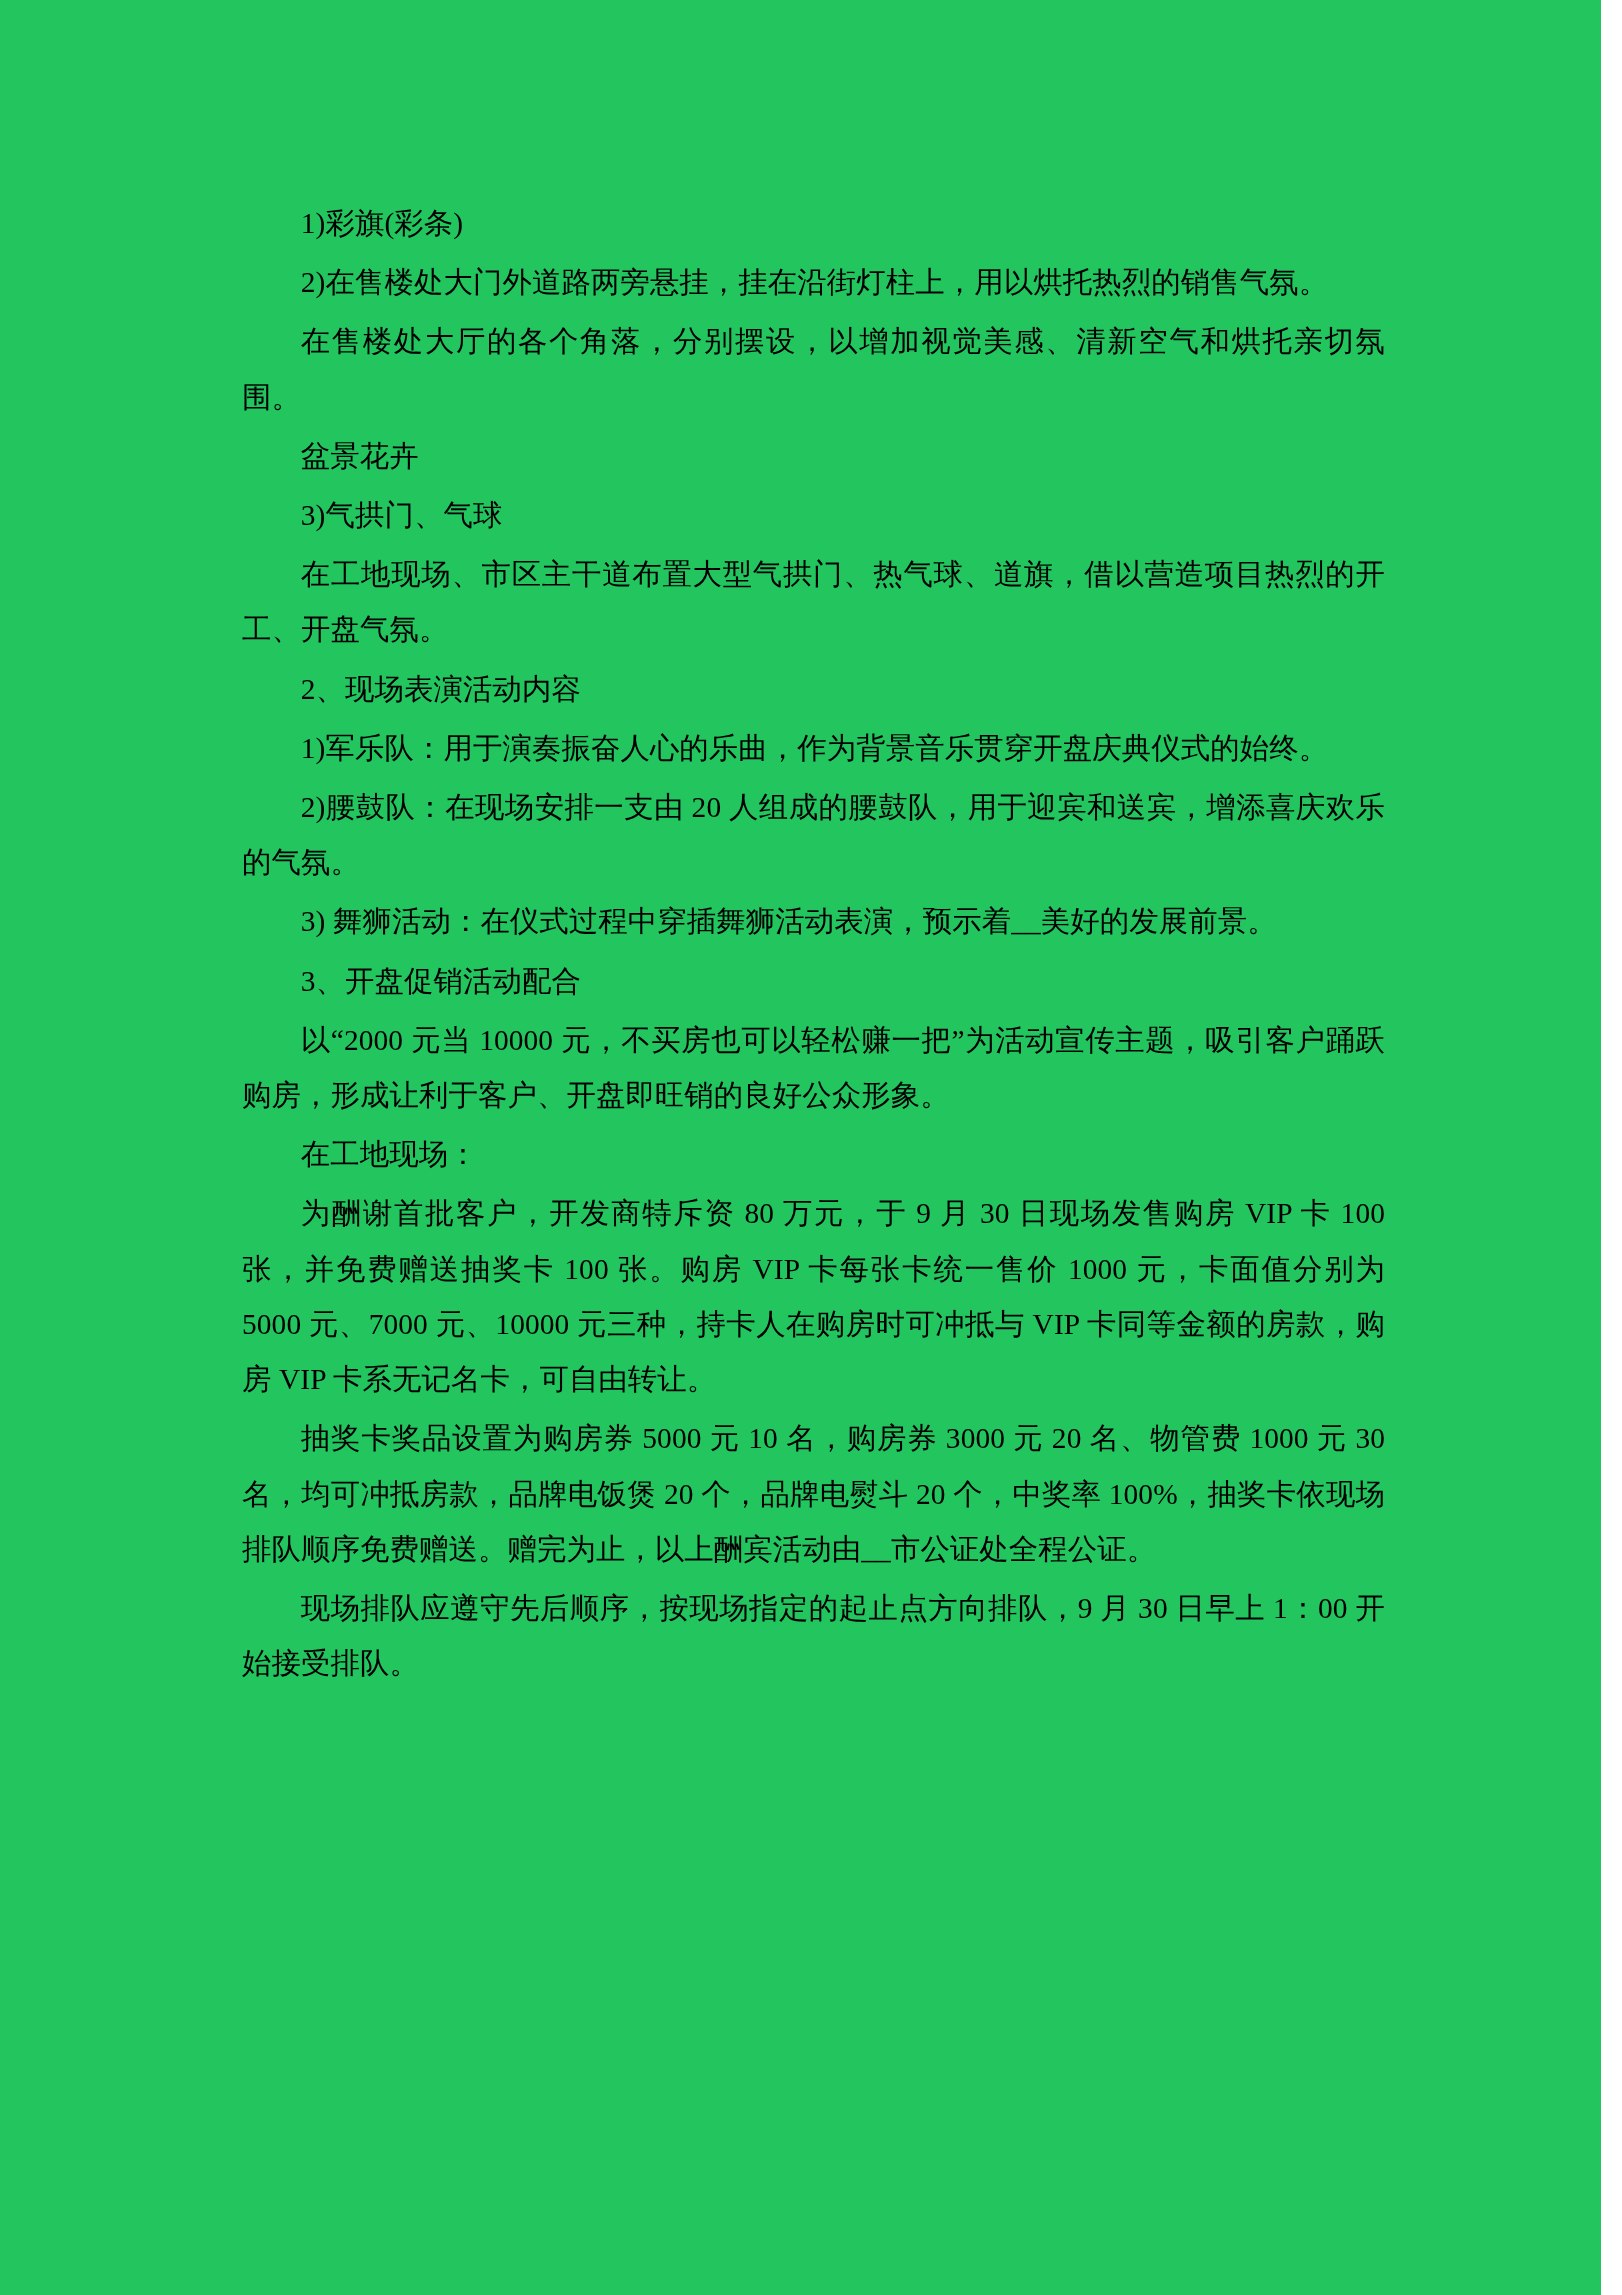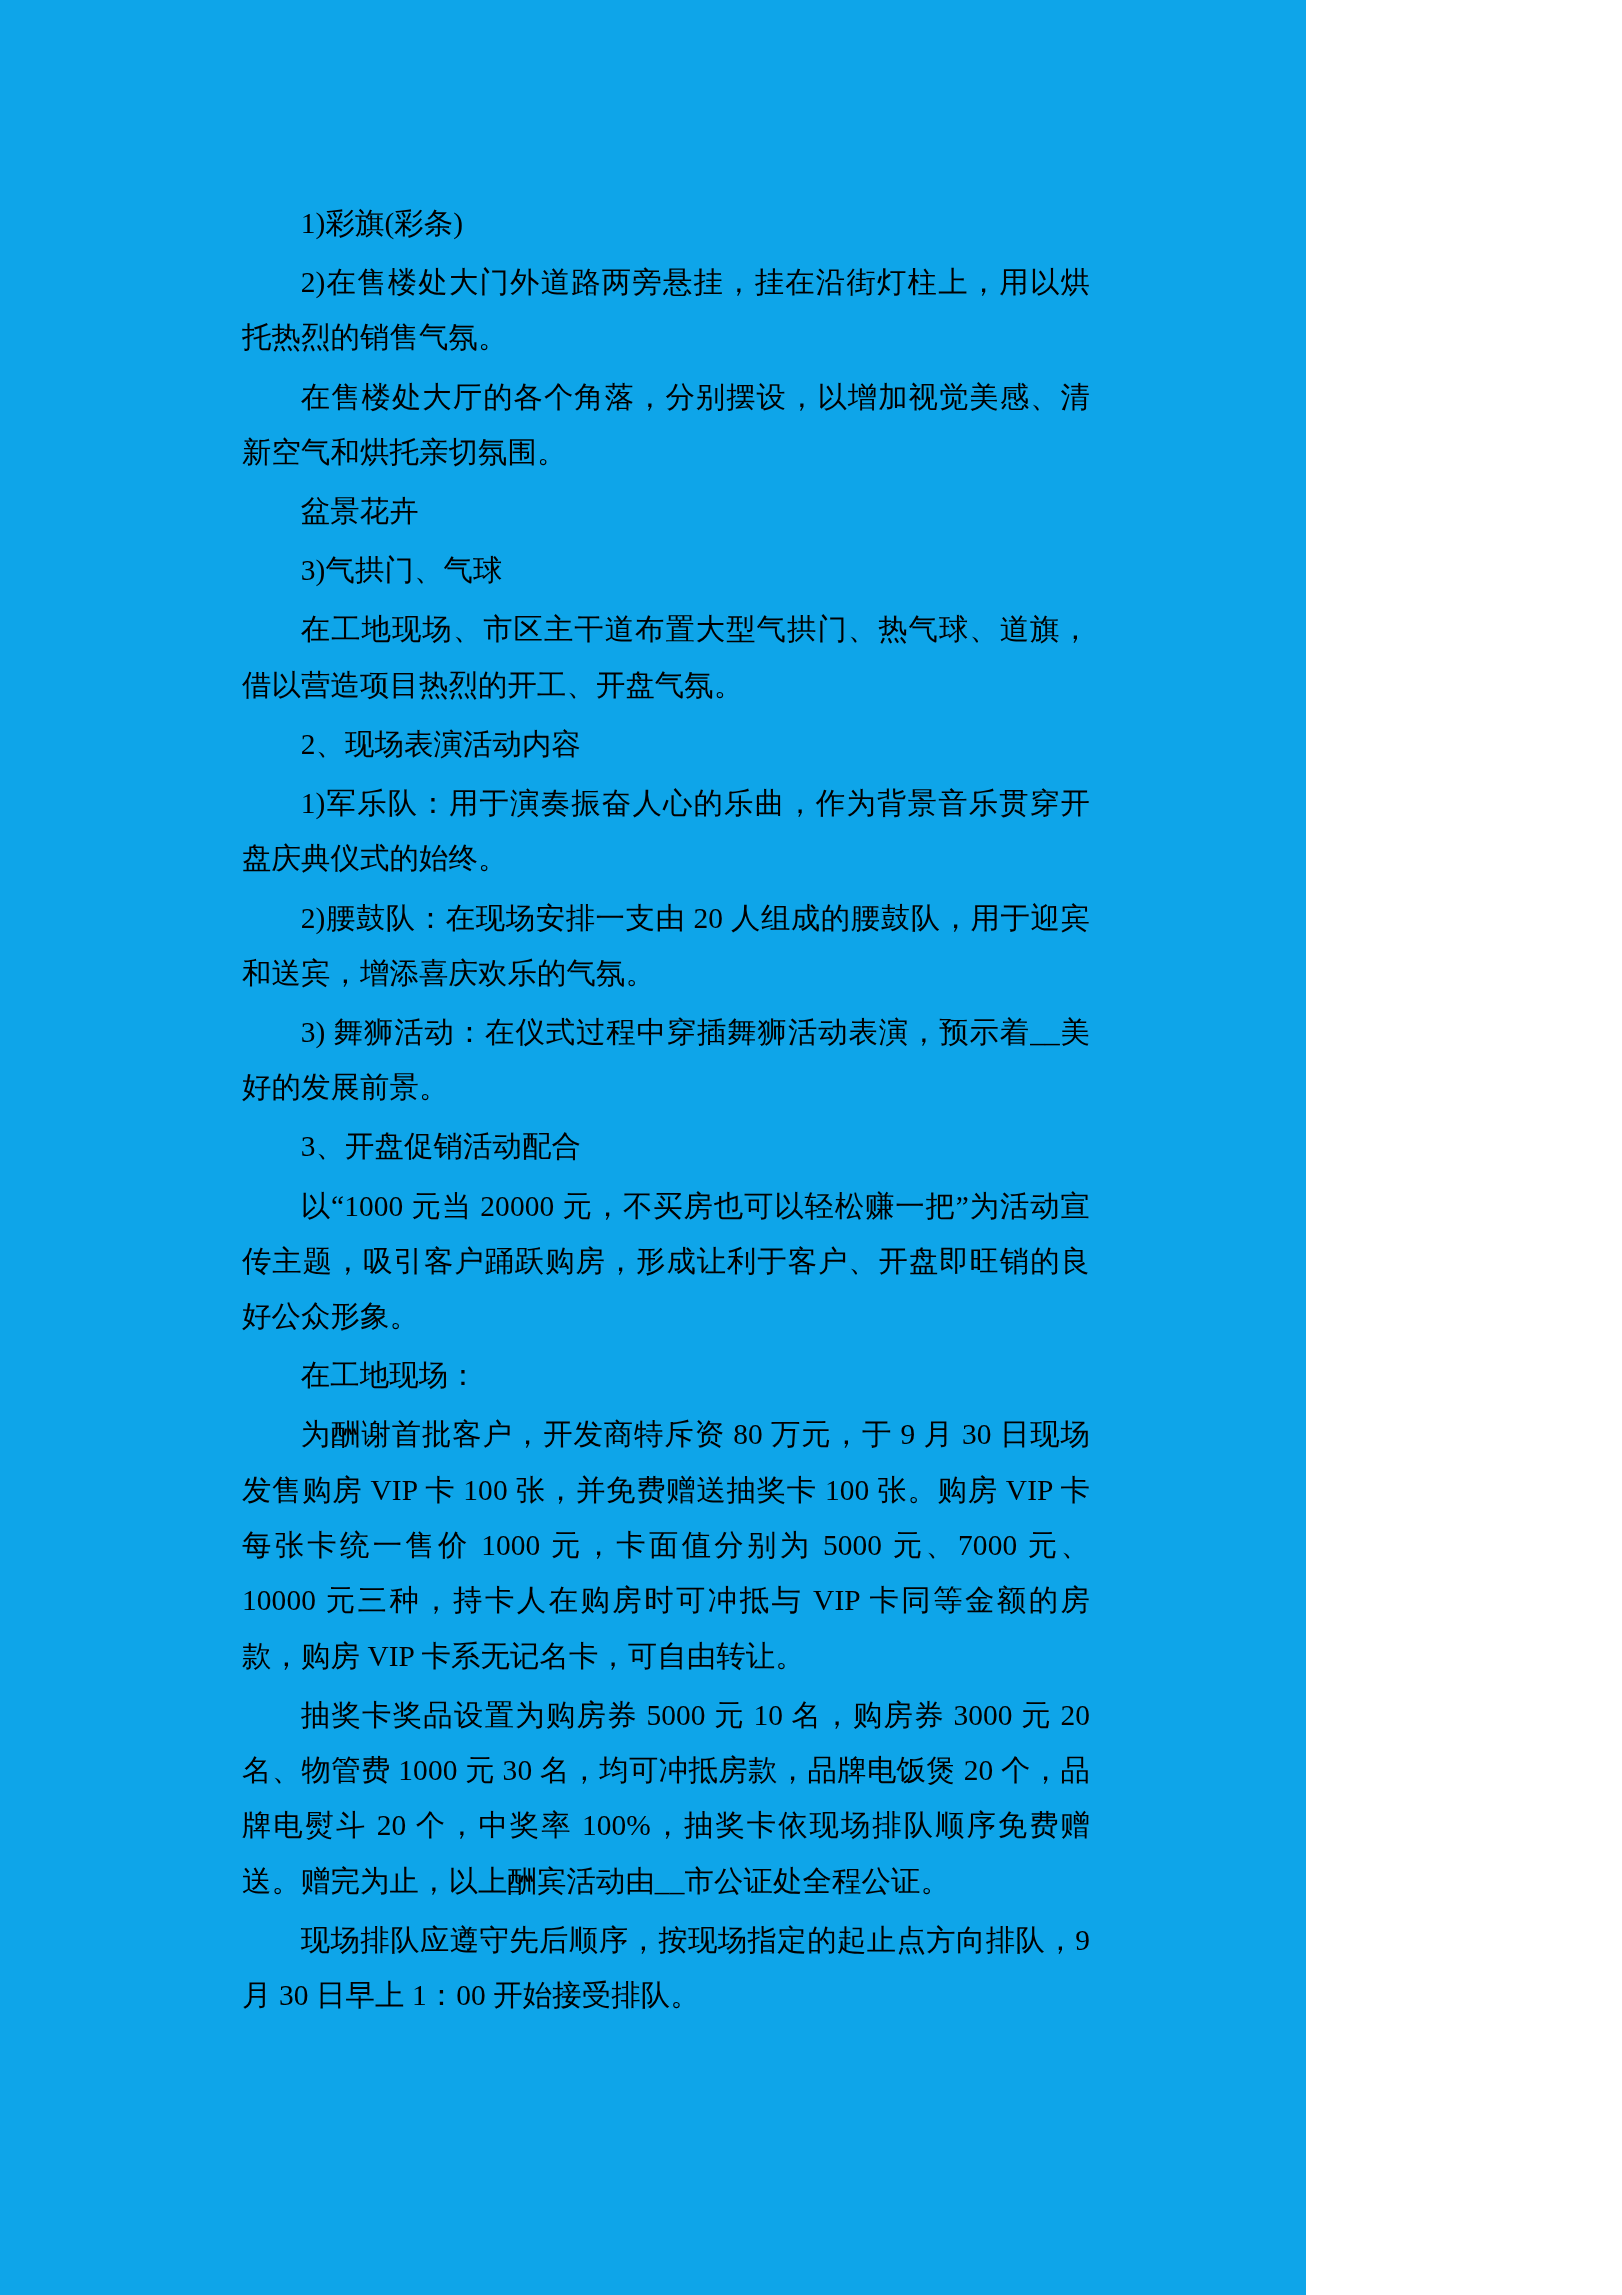--- a/index.html
+++ b/index.html
@@ -8,25 +8,25 @@
     background: #ffffff;
   }
   body {
     width: 1623px;
     height: 2295px;
     font-family: "Liberation Serif", "DejaVu Serif", serif;
     color: #000000;
   }
   .page {
     position: relative;
-    width: 1306px;
+    width: 1601px;
     height: 2295px;
     box-sizing: border-box;
     padding: 196px 216px 170px 242px;
-    background: #0ea5e9;
+    background: #22c55e;
   }
   .doc-body {
     font-size: 29.4px;
     line-height: 1.88;
     text-align: justify;
     text-justify: inter-ideograph;
     letter-spacing: 0.1px;
   }
   .para {
     margin: 0 0 3.9px 0;
@@ -44,20 +44,20 @@
     <p class="para">2)在售楼处大门外道路两旁悬挂，挂在沿街灯柱上，用以烘托热烈的销售气氛。</p>
     <p class="para">在售楼处大厅的各个角落，分别摆设，以增加视觉美感、清新空气和烘托亲切氛围。</p>
     <p class="para">盆景花卉</p>
     <p class="para">3)气拱门、气球</p>
     <p class="para">在工地现场、市区主干道布置大型气拱门、热气球、道旗，借以营造项目热烈的开工、开盘气氛。</p>
     <p class="para">2、现场表演活动内容</p>
     <p class="para">1)军乐队：用于演奏振奋人心的乐曲，作为背景音乐贯穿开盘庆典仪式的始终。</p>
     <p class="para">2)腰鼓队：在现场安排一支由 20 人组成的腰鼓队，用于迎宾和送宾，增添喜庆欢乐的气氛。</p>
     <p class="para">3) 舞狮活动：在仪式过程中穿插舞狮活动表演，预示着__美好的发展前景。</p>
     <p class="para">3、开盘促销活动配合</p>
-    <p class="para">以“1000 元当 20000 元，不买房也可以轻松赚一把”为活动宣传主题，吸引客户踊跃购房，形成让利于客户、开盘即旺销的良好公众形象。</p>
+    <p class="para">以“2000 元当 10000 元，不买房也可以轻松赚一把”为活动宣传主题，吸引客户踊跃购房，形成让利于客户、开盘即旺销的良好公众形象。</p>
     <p class="para">在工地现场：</p>
     <p class="para">为酬谢首批客户，开发商特斥资 80 万元，于 9 月 30 日现场发售购房 VIP 卡 100 张，并免费赠送抽奖卡 100 张。购房 VIP 卡每张卡统一售价 1000 元，卡面值分别为 5000 元、7000 元、10000 元三种，持卡人在购房时可冲抵与 VIP 卡同等金额的房款，购房 VIP 卡系无记名卡，可自由转让。</p>
     <p class="para">抽奖卡奖品设置为购房券 5000 元 10 名，购房券 3000 元 20 名、物管费 1000 元 30 名，均可冲抵房款，品牌电饭煲 20 个，品牌电熨斗 20 个，中奖率 100%，抽奖卡依现场排队顺序免费赠送。赠完为止，以上酬宾活动由__市公证处全程公证。</p>
     <p class="para">现场排队应遵守先后顺序，按现场指定的起止点方向排队，9 月 30 日早上 1：00 开始接受排队。</p>
   </div>
 </div>
 
 
 </body></html>

